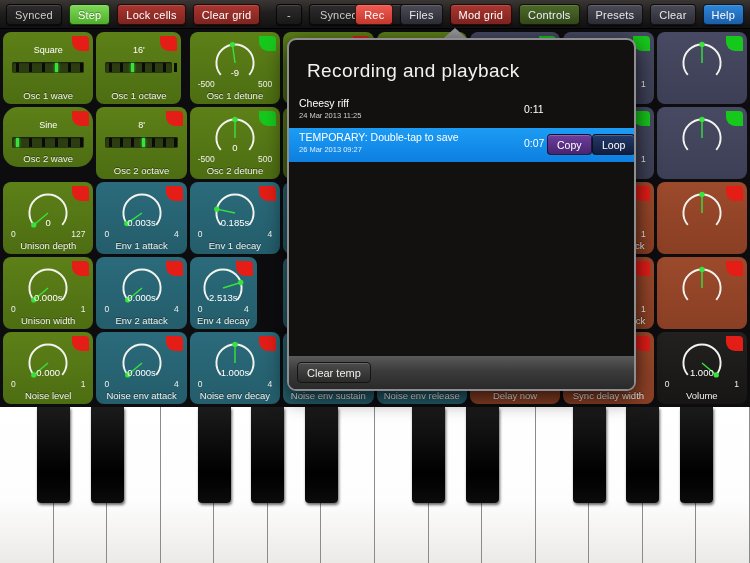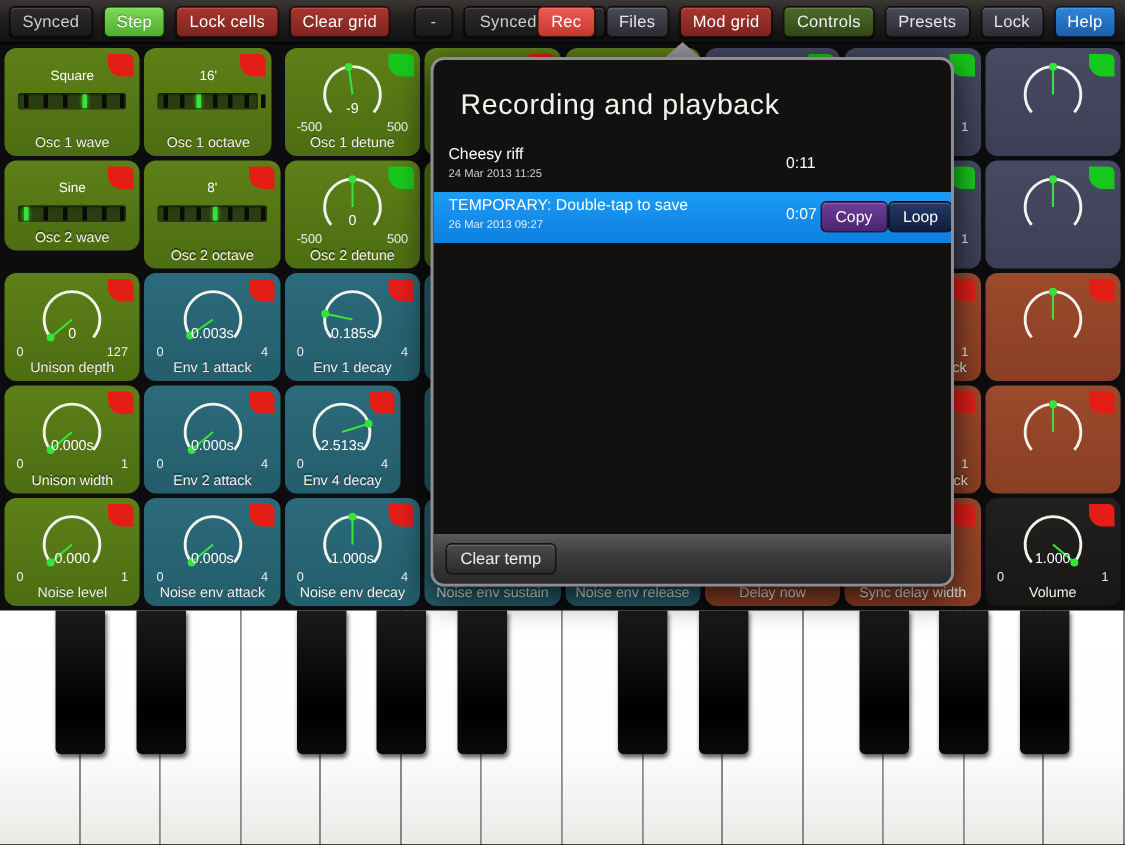--- a/index.html
+++ b/index.html
@@ -179,21 +179,21 @@
         <div class="btn darker tiny">-</div>
         <div class="btn darker tiny">Synced</div>
         <div class="btn darker tiny">+</div>
       </div>
     <div class="tb-group tb-right" id="tb-right">
         <div class="btn redbright">Rec</div>
         <div class="btn slate">Files</div>
         <div class="btn red">Mod grid</div>
         <div class="btn olive">Controls</div>
         <div class="btn slate">Presets</div>
-        <div class="btn slate">Lock</div>
+        <div class="btn slate">Clear</div>
         <div class="btn blue">Help</div>
       </div>
   </div>
 
   <div class="grid" id="grid">
       <div class="cell c-green" style="left: 3px; top: 3px; width: 90.375px; height: 72px;">
         <div class="corner red"></div>
         <div class="topval">Square</div>
         <div class="slider">
           <div class="tick" style="left: 4px;"></div>
@@ -284,21 +284,21 @@
         <svg width="52" height="46" viewBox="0 0 52 52" class="knobsvg">
           <path d="M 9.91 39.50 A 21 21 0 1 1 42.09 39.50" fill="none" stroke="#f2f2ee" stroke-width="2.2"></path>
           <line x1="26" y1="26" x2="26.00" y2="5.00" stroke="#35e33a" stroke-width="1.6"></line>
           <circle cx="26.00" cy="5.00" r="3" fill="#35e33a"></circle>
         </svg>
         <div class="knobval"></div>
         <div class="lo"></div>
         <div class="hi"></div>
         <div class="cap"></div>
       </div>
-      <div class="cell c-green" style="left: 3px; top: 78px; width: 90.375px; height: 60px;">
+      <div class="cell c-green" style="left: 3px; top: 78px; width: 90.375px; height: 60px; border-radius: 15px;">
         <div class="corner red"></div>
         <div class="topval">Sine</div>
         <div class="slider">
           <div class="tick on" style="left: 4px;"></div>
           <div class="tick" style="left: 16.875px;"></div>
           <div class="tick" style="left: 29.75px;"></div>
           <div class="tick" style="left: 42.625px;"></div>
           <div class="tick" style="left: 55.5px;"></div>
           <div class="tick" style="left: 68.375px;"></div>
         </div>
@@ -503,21 +503,21 @@
         <svg width="52" height="46" viewBox="0 0 52 52" class="knobsvg">
           <path d="M 9.91 39.50 A 21 21 0 1 1 42.09 39.50" fill="none" stroke="#f2f2ee" stroke-width="2.2"></path>
           <line x1="26" y1="26" x2="9.91" y2="39.50" stroke="#35e33a" stroke-width="1.6"></line>
           <circle cx="9.91" cy="39.50" r="3" fill="#35e33a"></circle>
         </svg>
         <div class="knobval">0.000s</div>
         <div class="lo">0</div>
         <div class="hi">4</div>
         <div class="cap">Env 2 attack</div>
       </div>
-      <div class="cell c-teal" style="left: 189.75px; top: 228px; width: 77px; height: 72px;">
+      <div class="cell c-teal" style="left: 189.75px; top: 228px; width: 67px; height: 72px;">
         <div class="corner red"></div>
         <svg width="52" height="46" viewBox="0 0 52 52" class="knobsvg">
           <path d="M 9.91 39.50 A 21 21 0 1 1 42.09 39.50" fill="none" stroke="#f2f2ee" stroke-width="2.2"></path>
           <line x1="26" y1="26" x2="46.06" y2="19.79" stroke="#35e33a" stroke-width="1.6"></line>
           <circle cx="46.06" cy="19.79" r="3" fill="#35e33a"></circle>
         </svg>
         <div class="knobval">2.513s</div>
         <div class="lo">0</div>
         <div class="hi">4</div>
         <div class="cap">Env 4 decay</div>

